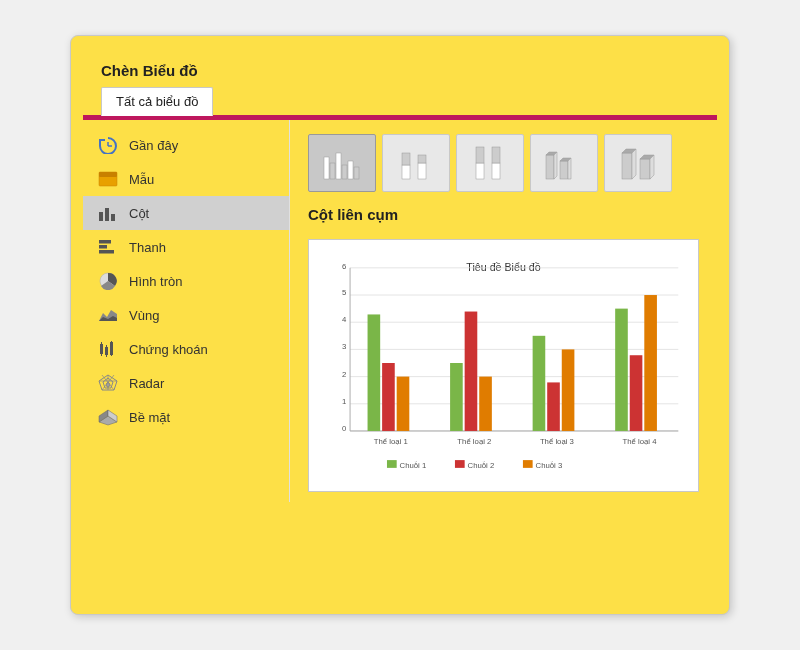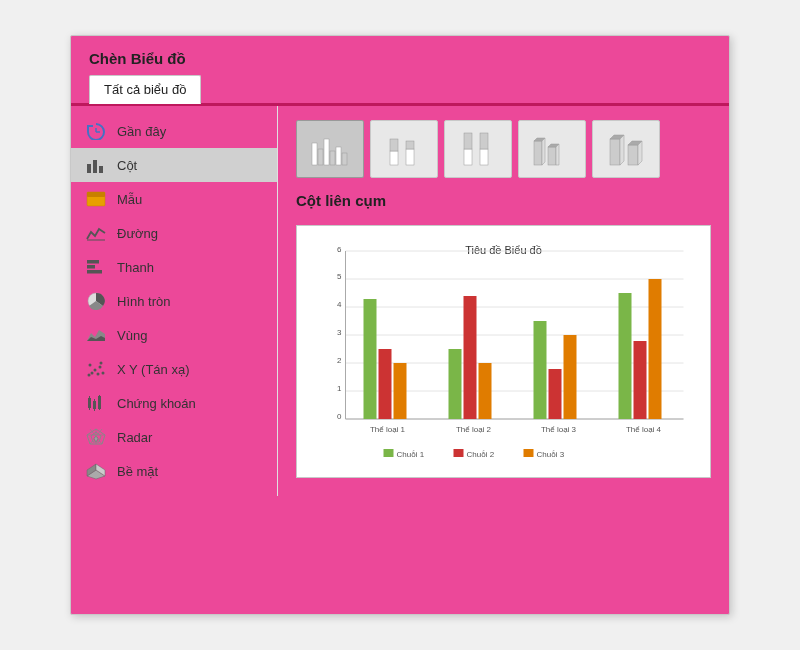--- a/index.html
+++ b/index.html
@@ -7,38 +7,38 @@
       font-family: 'Segoe UI', Arial, sans-serif;
       font-size: 13px;
       background: #f0f0f0;
       display: flex;
       align-items: center;
       justify-content: center;
       width: 800px;
       height: 650px;
     }
     .dialog {
-      background: #ec4899;
+      background: #fde047;
       border: 1px solid #c8c8c8;
       box-shadow: 2px 2px 8px rgba(0,0,0,0.18);
       width: 660px;
       min-height: 580px;
-      border-radius: 2px;
-      padding: 0;
+      border-radius: 8px;
+      padding: 12px;
     }
     .dialog-title {
       font-size: 15px;
       font-weight: 600;
       padding: 14px 18px 8px 18px;
       color: #222;
       border-bottom: none;
     }
     .tab-bar {
       display: flex;
-      border-bottom: 3px solid #be185d;
+      border-bottom: 5px solid #be185d;
       padding: 0 18px;
     }
     .tab {
       padding: 6px 14px 6px 14px;
       border: 1px solid #c8c8c8;
       border-bottom: none;
       background: #fff;
       font-size: 13px;
       cursor: pointer;
       margin-right: 2px;
@@ -150,50 +150,41 @@
           <svg viewBox="0 0 20 18" fill="none" xmlns="http://www.w3.org/2000/svg">
             <path d="M10 2 A8 8 0 1 1 2 10" stroke="#4472C4" stroke-width="2" fill="none"></path>
             <path d="M2 10 L2 4 L7 4" stroke="#4472C4" stroke-width="2" fill="none"></path>
             <line x1="10" y1="10" x2="10" y2="6" stroke="#4472C4" stroke-width="1.5"></line>
             <line x1="10" y1="10" x2="14" y2="10" stroke="#4472C4" stroke-width="1.5"></line>
           </svg>
         </span>
         <span>Gần đây</span>
       </div>
 
+      <div class="sidebar-item">
+        <span class="sidebar-icon icon-template">
+          <svg viewBox="0 0 20 18" xmlns="http://www.w3.org/2000/svg">
+            <rect x="1" y="2" width="18" height="14" rx="1" fill="#e8a000" stroke="#c88000" stroke-width="0.5"></rect>
+            <rect x="1" y="2" width="18" height="5" rx="1" fill="#c88000"></rect>
+          </svg>
+        </span>
+        <span>Mẫu</span>
+      </div>
+
       <div class="sidebar-item active">
         <span class="sidebar-icon icon-column">
           <svg viewBox="0 0 20 18" xmlns="http://www.w3.org/2000/svg">
             <rect x="1" y="8" width="4" height="9" fill="#555"></rect>
             <rect x="7" y="4" width="4" height="13" fill="#555"></rect>
             <rect x="13" y="10" width="4" height="7" fill="#555"></rect>
           </svg>
         </span>
         <span>Cột</span>
       </div>
 
-      <div class="sidebar-item">
-        <span class="sidebar-icon icon-template">
-          <svg viewBox="0 0 20 18" xmlns="http://www.w3.org/2000/svg">
-            <rect x="1" y="2" width="18" height="14" rx="1" fill="#e8a000" stroke="#c88000" stroke-width="0.5"></rect>
-            <rect x="1" y="2" width="18" height="5" rx="1" fill="#c88000"></rect>
-          </svg>
-        </span>
-        <span>Mẫu</span>
-      </div>
-
-      <div class="sidebar-item">
-        <span class="sidebar-icon icon-line">
-          <svg viewBox="0 0 20 18" xmlns="http://www.w3.org/2000/svg">
-            <polyline points="1,15 5,8 9,12 13,5 19,9" stroke="#555" stroke-width="1.8" fill="none"></polyline>
-            <line x1="1" y1="16" x2="19" y2="16" stroke="#555" stroke-width="1"></line>
-          </svg>
-        </span>
-        <span>Đường</span>
-      </div>
 
       <div class="sidebar-item">
         <span class="sidebar-icon icon-bar">
           <svg viewBox="0 0 20 18" xmlns="http://www.w3.org/2000/svg">
             <rect x="1" y="2" width="12" height="3.5" fill="#555"></rect>
             <rect x="1" y="7" width="8" height="3.5" fill="#555"></rect>
             <rect x="1" y="12" width="15" height="3.5" fill="#555"></rect>
           </svg>
         </span>
         <span>Thanh</span>
@@ -213,35 +204,20 @@
       <div class="sidebar-item">
         <span class="sidebar-icon icon-area">
           <svg viewBox="0 0 20 18" xmlns="http://www.w3.org/2000/svg">
             <polygon points="1,15 5,7 9,11 13,4 19,8 19,15" fill="#888"></polygon>
             <polygon points="1,15 5,11 10,13 15,10 19,12 19,15" fill="#555"></polygon>
           </svg>
         </span>
         <span>Vùng</span>
       </div>
 
-      <div class="sidebar-item">
-        <span class="sidebar-icon icon-scatter">
-          <svg viewBox="0 0 20 18" xmlns="http://www.w3.org/2000/svg">
-            <circle cx="4" cy="5" r="1.5" fill="#555"></circle>
-            <circle cx="9" cy="10" r="1.5" fill="#555"></circle>
-            <circle cx="6" cy="13" r="1.5" fill="#555"></circle>
-            <circle cx="14" cy="7" r="1.5" fill="#555"></circle>
-            <circle cx="17" cy="13" r="1.5" fill="#555"></circle>
-            <circle cx="12" cy="14" r="1.5" fill="#555"></circle>
-            <circle cx="15" cy="3" r="1.5" fill="#555"></circle>
-            <circle cx="3" cy="15" r="1.5" fill="#555"></circle>
-          </svg>
-        </span>
-        <span>X Y (Tán xạ)</span>
-      </div>
 
       <div class="sidebar-item">
         <span class="sidebar-icon icon-stock">
           <svg viewBox="0 0 20 18" xmlns="http://www.w3.org/2000/svg">
             <rect x="2" y="4" width="3" height="10" fill="#555"></rect>
             <rect x="7" y="7" width="3" height="8" fill="#555"></rect>
             <rect x="12" y="2" width="3" height="13" fill="#555"></rect>
             <line x1="3.5" y1="2" x2="3.5" y2="4" stroke="#555" stroke-width="1"></line>
             <line x1="3.5" y1="14" x2="3.5" y2="16" stroke="#555" stroke-width="1"></line>
             <line x1="8.5" y1="5" x2="8.5" y2="7" stroke="#555" stroke-width="1"></line>

